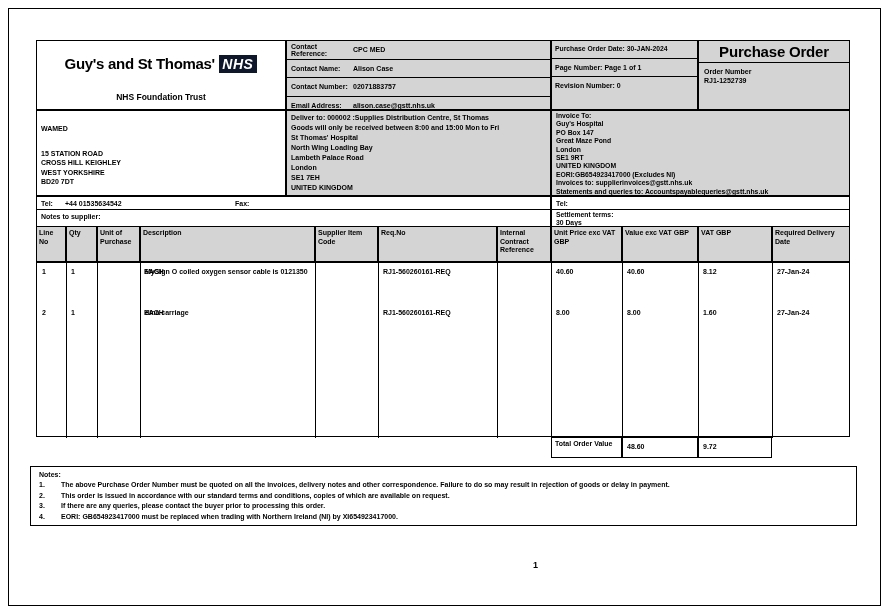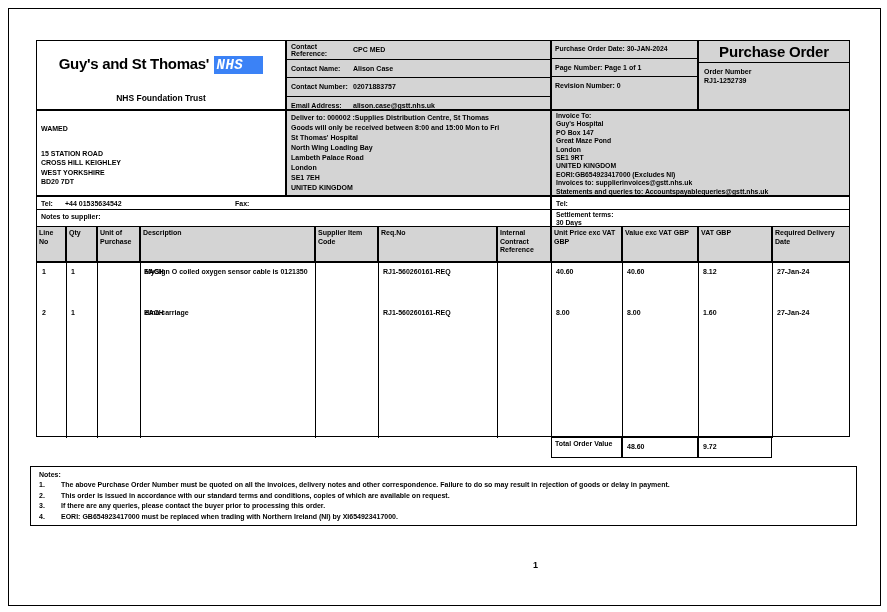--- a/index.html
+++ b/index.html
@@ -8,22 +8,22 @@
     font-family:"Liberation Sans", sans-serif;color:#000;
   }
   .abs{position:absolute;box-sizing:border-box;}
   .cell{position:absolute;box-sizing:border-box;border:1px solid #000;background:#fff;}
   .grey{background:#d4d4d4;}
   .t{font-size:7px;font-weight:bold;line-height:9px;}
   .t65{font-size:6.8px;font-weight:bold;line-height:8.4px;}
   .outer-border{position:absolute;left:8px;top:8px;width:871px;height:596px;border:1px solid #000;}
   .trust-name{font-size:15px;font-weight:bold;letter-spacing:-0.3px;}
   .nhs-badge{
-    display:inline-block;background:#3b82f6;color:#fff;font-style:italic;font-weight:bold;
-    font-size:14px;line-height:16px;padding:1px 20px 1px 3px;letter-spacing:0.5px;font-family:Liberation Mono, monospace;
+    display:inline-block;background:#0f172a;color:#fff;font-style:italic;font-weight:bold;
+    font-size:14px;line-height:16px;padding:1px 4px 1px 3px;letter-spacing:0.5px;
   }
   .trust-sub{font-size:8.5px;font-weight:bold;margin-top:19px;}
   .contact-row{display:flex;height:17.5px;align-items:center;padding-left:4px;}
   .contact-row + .contact-row{border-top:1px solid #000;}
   .contact-label{width:62px;flex:none;font-size:7px;font-weight:bold;}
   .contact-value{font-size:7px;font-weight:bold;}
   .title-text{font-size:15px;font-weight:bold;text-align:center;line-height:21px;letter-spacing:-0.2px;}
   .addr-line{font-size:7px;font-weight:bold;line-height:9.5px;}
   .vline{position:absolute;width:1px;background:#000;}
   .hcell{position:absolute;box-sizing:border-box;border:1px solid #000;background:#d4d4d4;

